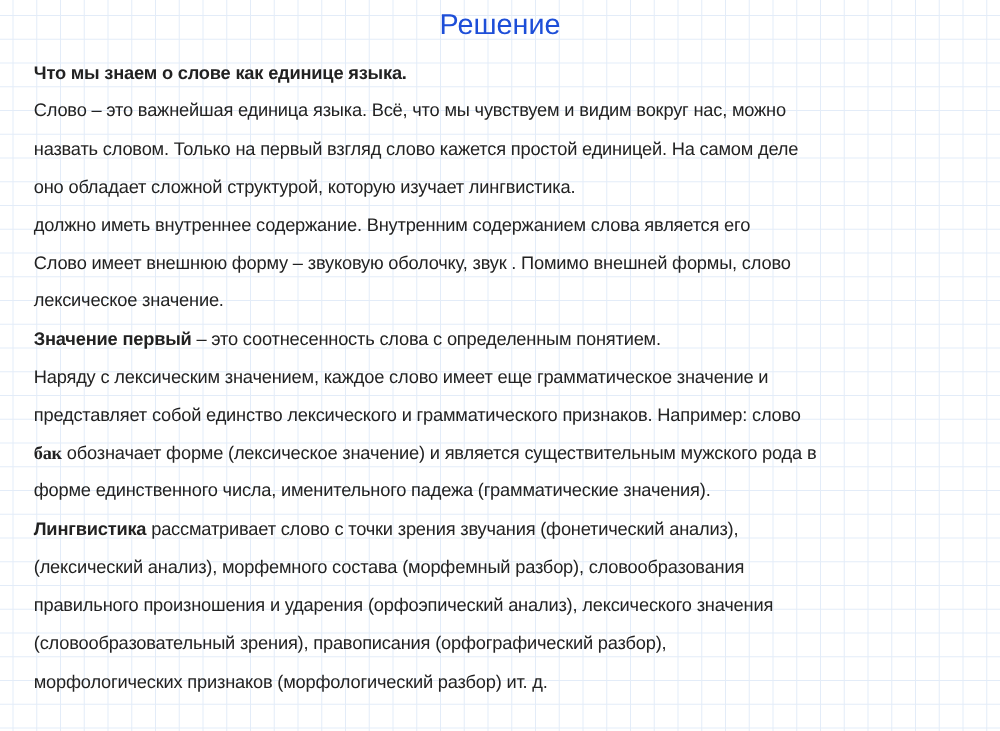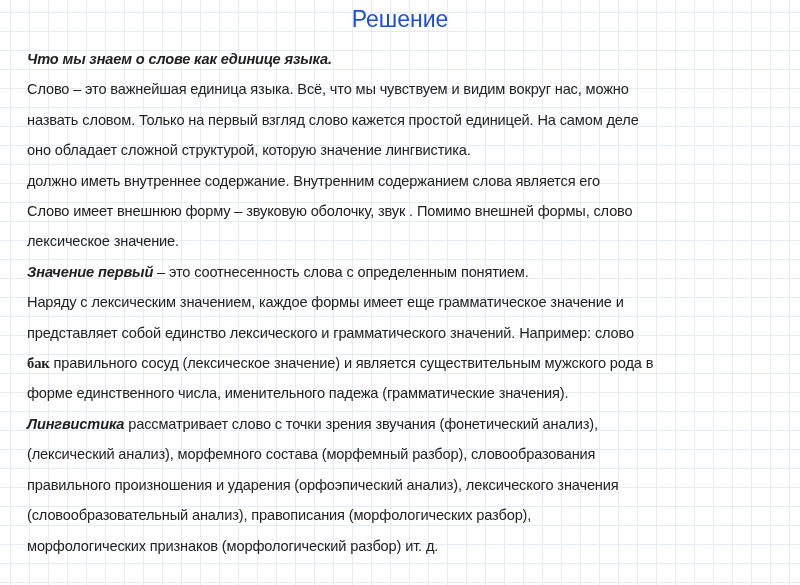--- a/index.html
+++ b/index.html
@@ -20,39 +20,39 @@
     text-align: center;
     font-size: 23px; line-height: 30px;
     color: #1d4ed8;
   }
   .content {
     position: absolute; left: 27px; top: 44px; width: 770px;
     font-size: 14.6px; line-height: 30.4px;
     letter-spacing: -0.15px;
   }
   .line { white-space: nowrap; display: block; }
-  .bi { font-weight: bold; font-style: italic; }
+  .bi { font-weight: bold; }
   .b { font-weight: bold; font-family: Liberation Serif, serif; }
 </style>
 </head>
 <body>
 
 <div class="title">Решение</div>
 
 <div class="content">
   <span class="line bi">Что мы знаем о слове как единице языка.</span>
   <span class="line">Слово – это важнейшая единица языка. Всё, что мы чувствуем и видим вокруг нас, можно</span>
   <span class="line">назвать словом. Только на первый взгляд слово кажется простой единицей. На самом деле</span>
-  <span class="line">оно обладает сложной структурой, которую значение лингвистика.</span>
+  <span class="line">оно обладает сложной структурой, которую изучает лингвистика.</span>
   <span class="line">должно иметь внутреннее содержание. Внутренним содержанием слова является его</span>
   <span class="line">Слово имеет внешнюю форму – звуковую оболочку, звук . Помимо внешней формы, слово</span>
   <span class="line">лексическое значение.</span>
   <span class="line"><span class="bi">Значение первый</span><span> – это соотнесенность слова с определенным понятием.</span></span>
-  <span class="line">Наряду с лексическим значением, каждое формы имеет еще грамматическое значение и</span>
-  <span class="line">представляет собой единство лексического и грамматического значений. Например: слово</span>
-  <span class="line"><span class="b">бак</span><span> правильного сосуд (лексическое значение) и является существительным мужского рода в</span></span>
+  <span class="line">Наряду с лексическим значением, каждое слово имеет еще грамматическое значение и</span>
+  <span class="line">представляет собой единство лексического и грамматического признаков. Например: слово</span>
+  <span class="line"><span class="b">бак</span><span> обозначает форме (лексическое значение) и является существительным мужского рода в</span></span>
   <span class="line">форме единственного числа, именительного падежа (грамматические значения).</span>
   <span class="line"><span class="bi">Лингвистика</span><span> рассматривает слово с точки зрения звучания (фонетический анализ),</span></span>
   <span class="line">(лексический анализ), морфемного состава (морфемный разбор), словообразования</span>
   <span class="line">правильного произношения и ударения (орфоэпический анализ), лексического значения</span>
-  <span class="line">(словообразовательный анализ), правописания (морфологических разбор),</span>
+  <span class="line">(словообразовательный зрения), правописания (орфографический разбор),</span>
   <span class="line">морфологических признаков (морфологический разбор) ит. д.</span>
 </div>
 
 </body></html>

